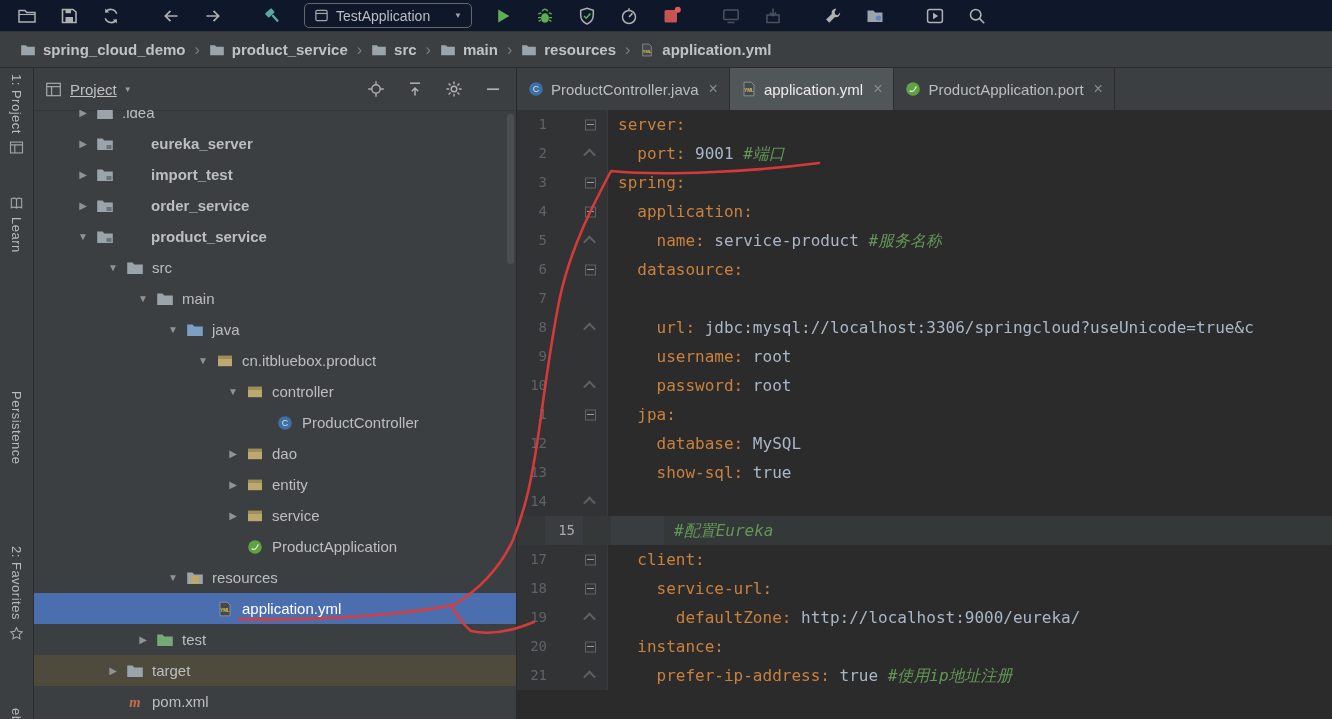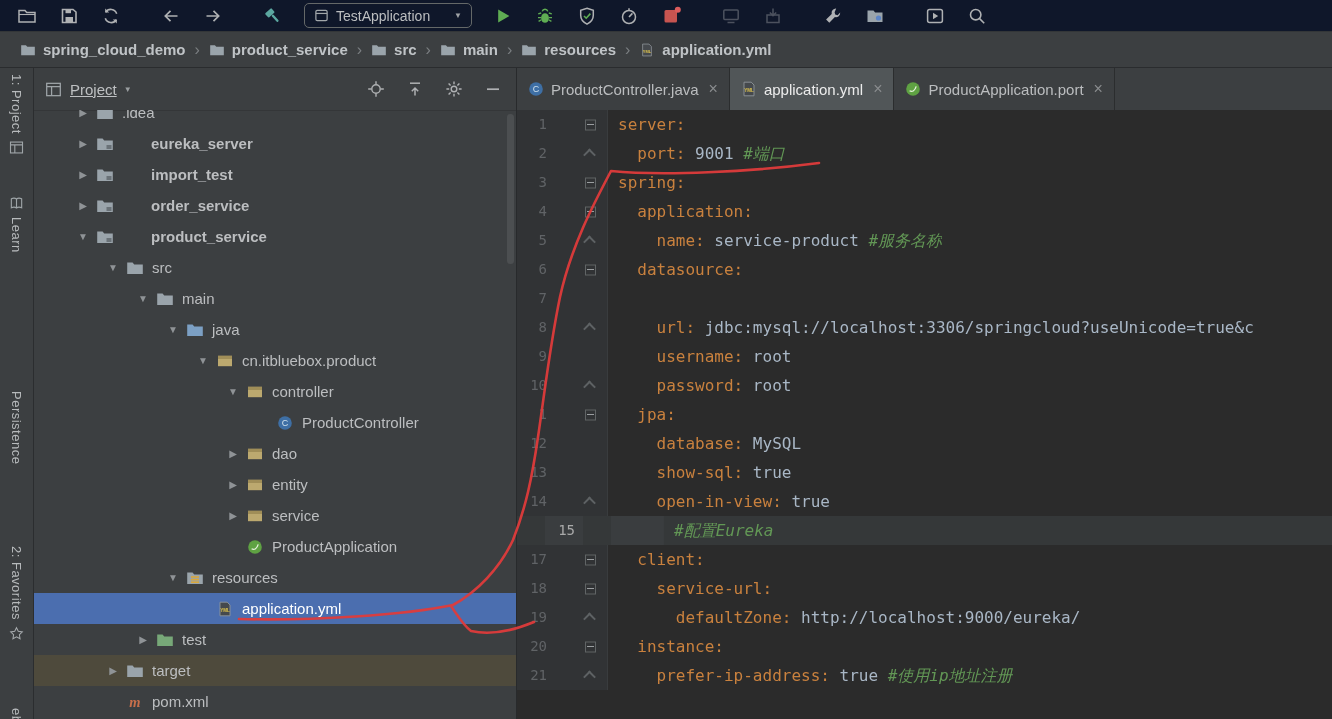--- a/index.html
+++ b/index.html
@@ -587,21 +587,21 @@
       <div class="line"><span class="ln">4</span><span class="fold"><span class="fm fm-m"></span></span><span class="code"><span class="tok-v">  </span><span class="tok-k">application:</span></span></div>
       <div class="line"><span class="ln">5</span><span class="fold"><span class="fm fm-u"></span></span><span class="code"><span class="tok-v">    </span><span class="tok-k">name:</span><span class="tok-v"> service-product </span><span class="tok-c">#服务名称</span></span></div>
       <div class="line"><span class="ln">6</span><span class="fold"><span class="fm fm-m"></span></span><span class="code"><span class="tok-v">  </span><span class="tok-k">datasource:</span></span></div>
       <div class="line"><span class="ln">7</span><span class="fold"></span></div>
       <div class="line"><span class="ln">8</span><span class="fold"><span class="fm fm-u"></span></span><span class="code"><span class="tok-v">    </span><span class="tok-k">url:</span><span class="tok-v"> jdbc:mysql://localhost:3306/springcloud?useUnicode=true&amp;c</span></span></div>
       <div class="line"><span class="ln">9</span><span class="fold"></span><span class="code"><span class="tok-v">    </span><span class="tok-k">username:</span><span class="tok-v"> root</span></span></div>
       <div class="line"><span class="ln">10</span><span class="fold"><span class="fm fm-u"></span></span><span class="code"><span class="tok-v">    </span><span class="tok-k">password:</span><span class="tok-v"> root</span></span></div>
       <div class="line"><span class="ln">1</span><span class="fold"><span class="fm fm-m"></span></span><span class="code"><span class="tok-v">  </span><span class="tok-k">jpa:</span></span></div>
       <div class="line"><span class="ln">12</span><span class="fold"></span><span class="code"><span class="tok-v">    </span><span class="tok-k">database:</span><span class="tok-v"> MySQL</span></span></div>
       <div class="line"><span class="ln">13</span><span class="fold"></span><span class="code"><span class="tok-v">    </span><span class="tok-k">show-sql:</span><span class="tok-v"> true</span></span></div>
-      <div class="line"><span class="ln">14</span><span class="fold"><span class="fm fm-u"></span></span><span class="code"><span class="tok-v">    </span><span class="tok-k">open-in-view:</span><span class="tok-v"> true</span></span></div>
+      <div class="line"><span class="ln">14</span><span class="fold"><span class="fm fm-u"></span></span></div>
       <div class="line hl"><span class="ln">15</span><span class="fold"></span><span class="code"><span class="tok-c">#配置Eureka</span></span></div>
       <div class="line"><span class="ln">17</span><span class="fold"><span class="fm fm-m"></span></span><span class="code"><span class="tok-v">  </span><span class="tok-k">client:</span></span></div>
       <div class="line"><span class="ln">18</span><span class="fold"><span class="fm fm-m"></span></span><span class="code"><span class="tok-v">    </span><span class="tok-k">service-url:</span></span></div>
       <div class="line"><span class="ln">19</span><span class="fold"><span class="fm fm-u"></span></span><span class="code"><span class="tok-v">      </span><span class="tok-k">defaultZone:</span><span class="tok-v"> http://localhost:9000/eureka/</span></span></div>
       <div class="line"><span class="ln">20</span><span class="fold"><span class="fm fm-m"></span></span><span class="code"><span class="tok-v">  </span><span class="tok-k">instance:</span></span></div>
       <div class="line"><span class="ln">21</span><span class="fold"><span class="fm fm-u"></span></span><span class="code"><span class="tok-v">    </span><span class="tok-k">prefer-ip-address:</span><span class="tok-v"> true </span><span class="tok-c">#使用ip地址注册</span></span></div>
     </div>
 </div>
 
 <svg class="annotation" id="annotation" viewBox="0 0 1332 719" xmlns="http://www.w3.org/2000/svg">

